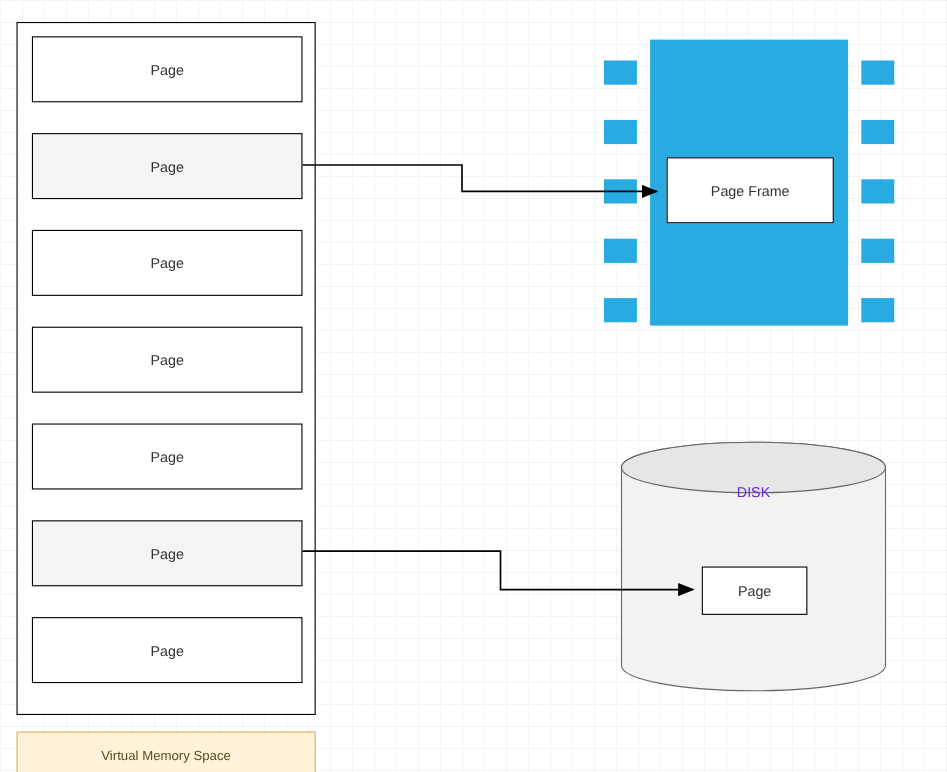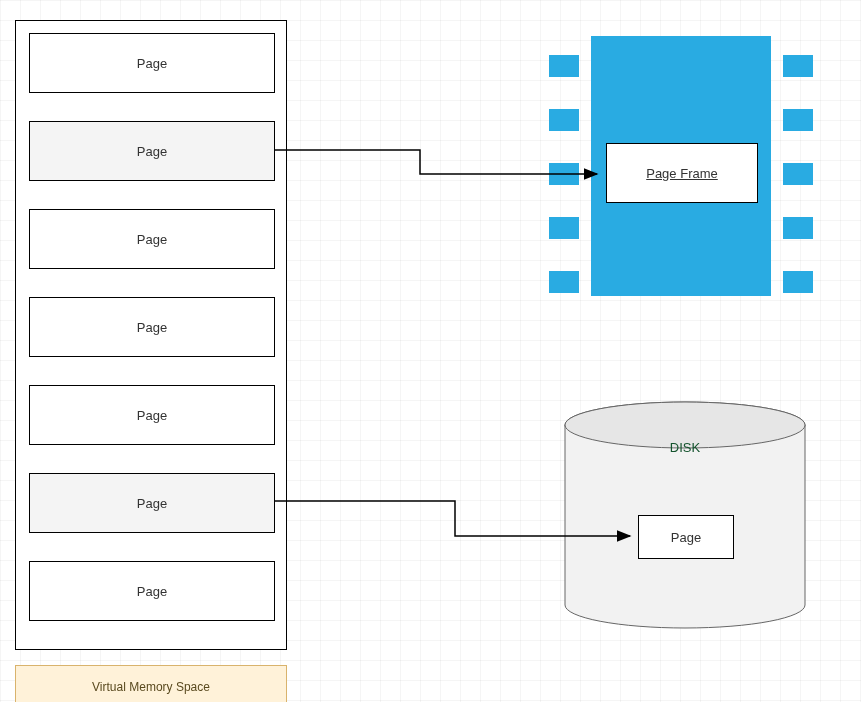--- a/index.html
+++ b/index.html
@@ -81,37 +81,36 @@
   .page-frame {
     left: 606px;
     top: 143px;
     width: 150px;
     height: 58px;
     background: #fff;
     border: 1.5px solid #000;
     display: flex;
     align-items: center;
     justify-content: center;
-    text-decoration: underline;
   }
 
   
   .disk-svg {
     left: 560px;
     top: 400px;
     width: 250px;
     height: 240px;
   }
   .disk-label {
     left: 560px;
     top: 440px;
     width: 250px;
     text-align: center;
     font-size: 13px;
-    color: #14532d;
+    color: #6d28d9;
   }
   .disk-page {
     left: 638px;
     top: 515px;
     width: 94px;
     height: 42px;
     background: #fff;
     border: 1.5px solid #000;
     display: flex;
     align-items: center;

